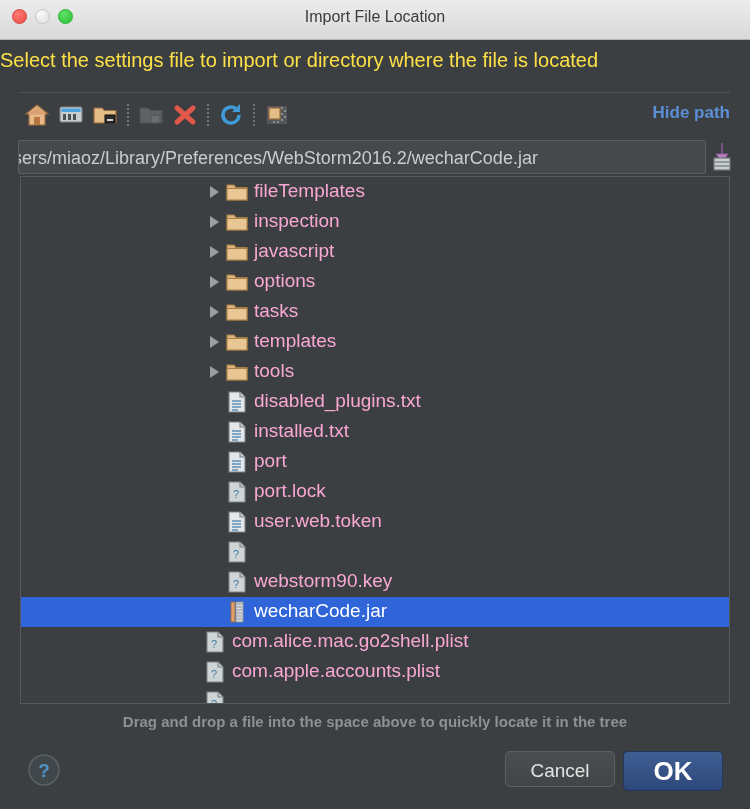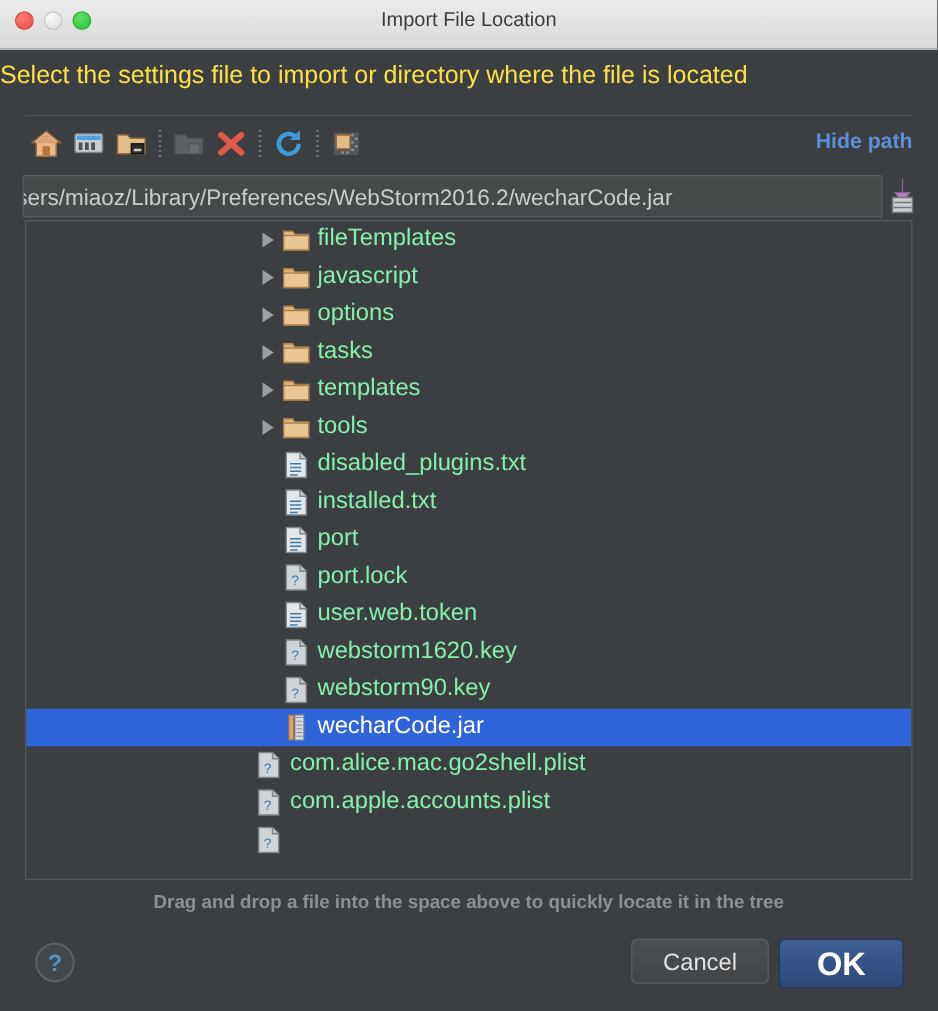--- a/index.html
+++ b/index.html
@@ -71,21 +71,21 @@
   }
   #import-icon { position: absolute; left: 708px; top: 141px; width: 28px; height: 32px; }
 
   
   #tree-panel {
     position: absolute; left: 20px; top: 176px; width: 710px; height: 528px;
     background: #3c3f41; border: 1px solid #55595b; overflow: hidden;
   }
   .row {
     position: relative; height: 30px; display: flex; align-items: center;
-    font-size: 19px; color: #86efac; white-space: nowrap;
+    font-size: 19px; color: #f9a8d4; white-space: nowrap;
   }
   .row.selected { background: #2f65d8; color: #ffffff; }
   .arrow {
     width: 22px; height: 30px; display: flex; align-items: center; justify-content: center;
   }
   .arrow i {
     display: block; width: 0; height: 0;
     border-left: 9px solid #9aa0a2; border-top: 6px solid transparent; border-bottom: 6px solid transparent;
   }
   .icon { width: 24px; height: 30px; display: flex; align-items: center; justify-content: center; margin-right: 5px; }
@@ -226,20 +226,33 @@
         <div style="width: 182px; height: 30px;"></div>
         <div class="arrow">
           <i></i>
         </div>
         <div class="icon">
           <svg width="22" height="20" viewBox="0 0 22 20">
             <path d="M1 3h7l2 2.5h11V18H1z" fill="#dcb47c" stroke="#a87f47" stroke-width="1.1"></path>
             <path d="M1 6.5h20V18H1z" fill="#e8c795" stroke="#a87f47" stroke-width="1.1"></path>
           </svg>
         </div>
+        <div class="label">inspection</div>
+      </div>
+      <div class="row">
+        <div style="width: 182px; height: 30px;"></div>
+        <div class="arrow">
+          <i></i>
+        </div>
+        <div class="icon">
+          <svg width="22" height="20" viewBox="0 0 22 20">
+            <path d="M1 3h7l2 2.5h11V18H1z" fill="#dcb47c" stroke="#a87f47" stroke-width="1.1"></path>
+            <path d="M1 6.5h20V18H1z" fill="#e8c795" stroke="#a87f47" stroke-width="1.1"></path>
+          </svg>
+        </div>
         <div class="label">javascript</div>
       </div>
       <div class="row">
         <div style="width: 182px; height: 30px;"></div>
         <div class="arrow">
           <i></i>
         </div>
         <div class="icon">
           <svg width="22" height="20" viewBox="0 0 22 20">
             <path d="M1 3h7l2 2.5h11V18H1z" fill="#dcb47c" stroke="#a87f47" stroke-width="1.1"></path>
@@ -370,21 +383,20 @@
       <div class="row">
         <div style="width: 182px; height: 30px;"></div>
         <div class="arrow"></div>
         <div class="icon">
           <svg width="18" height="22" viewBox="0 0 18 22">
             <path d="M1 1h11l5 5v15H1z" fill="#cfd4d7" stroke="#7e8488" stroke-width="1.1"></path>
             <path d="M12 1v5h5" fill="#b9bfc3" stroke="#7e8488" stroke-width="1.1"></path>
             <text x="8" y="17" text-anchor="middle" font-size="11" font-family="Liberation Sans, sans-serif" fill="#3f7ca8">?</text>
           </svg>
         </div>
-        <div class="label">webstorm1620.key</div>
       </div>
       <div class="row">
         <div style="width: 182px; height: 30px;"></div>
         <div class="arrow"></div>
         <div class="icon">
           <svg width="18" height="22" viewBox="0 0 18 22">
             <path d="M1 1h11l5 5v15H1z" fill="#cfd4d7" stroke="#7e8488" stroke-width="1.1"></path>
             <path d="M12 1v5h5" fill="#b9bfc3" stroke="#7e8488" stroke-width="1.1"></path>
             <text x="8" y="17" text-anchor="middle" font-size="11" font-family="Liberation Sans, sans-serif" fill="#3f7ca8">?</text>
           </svg>

